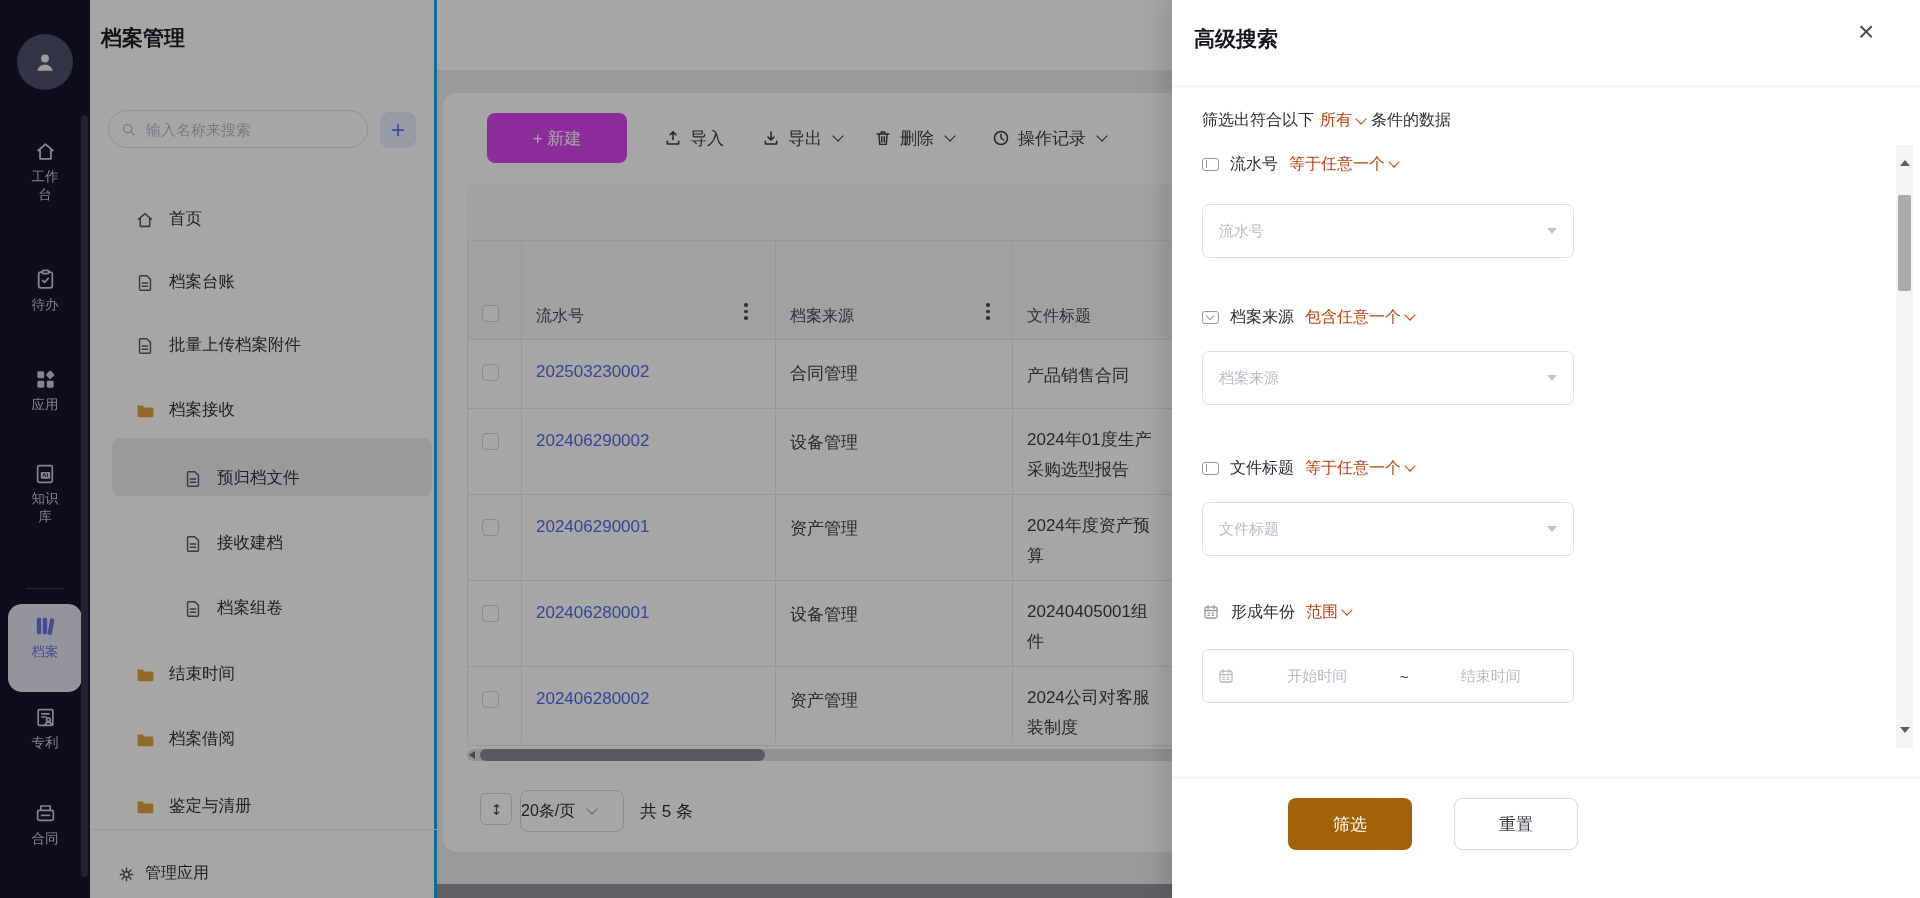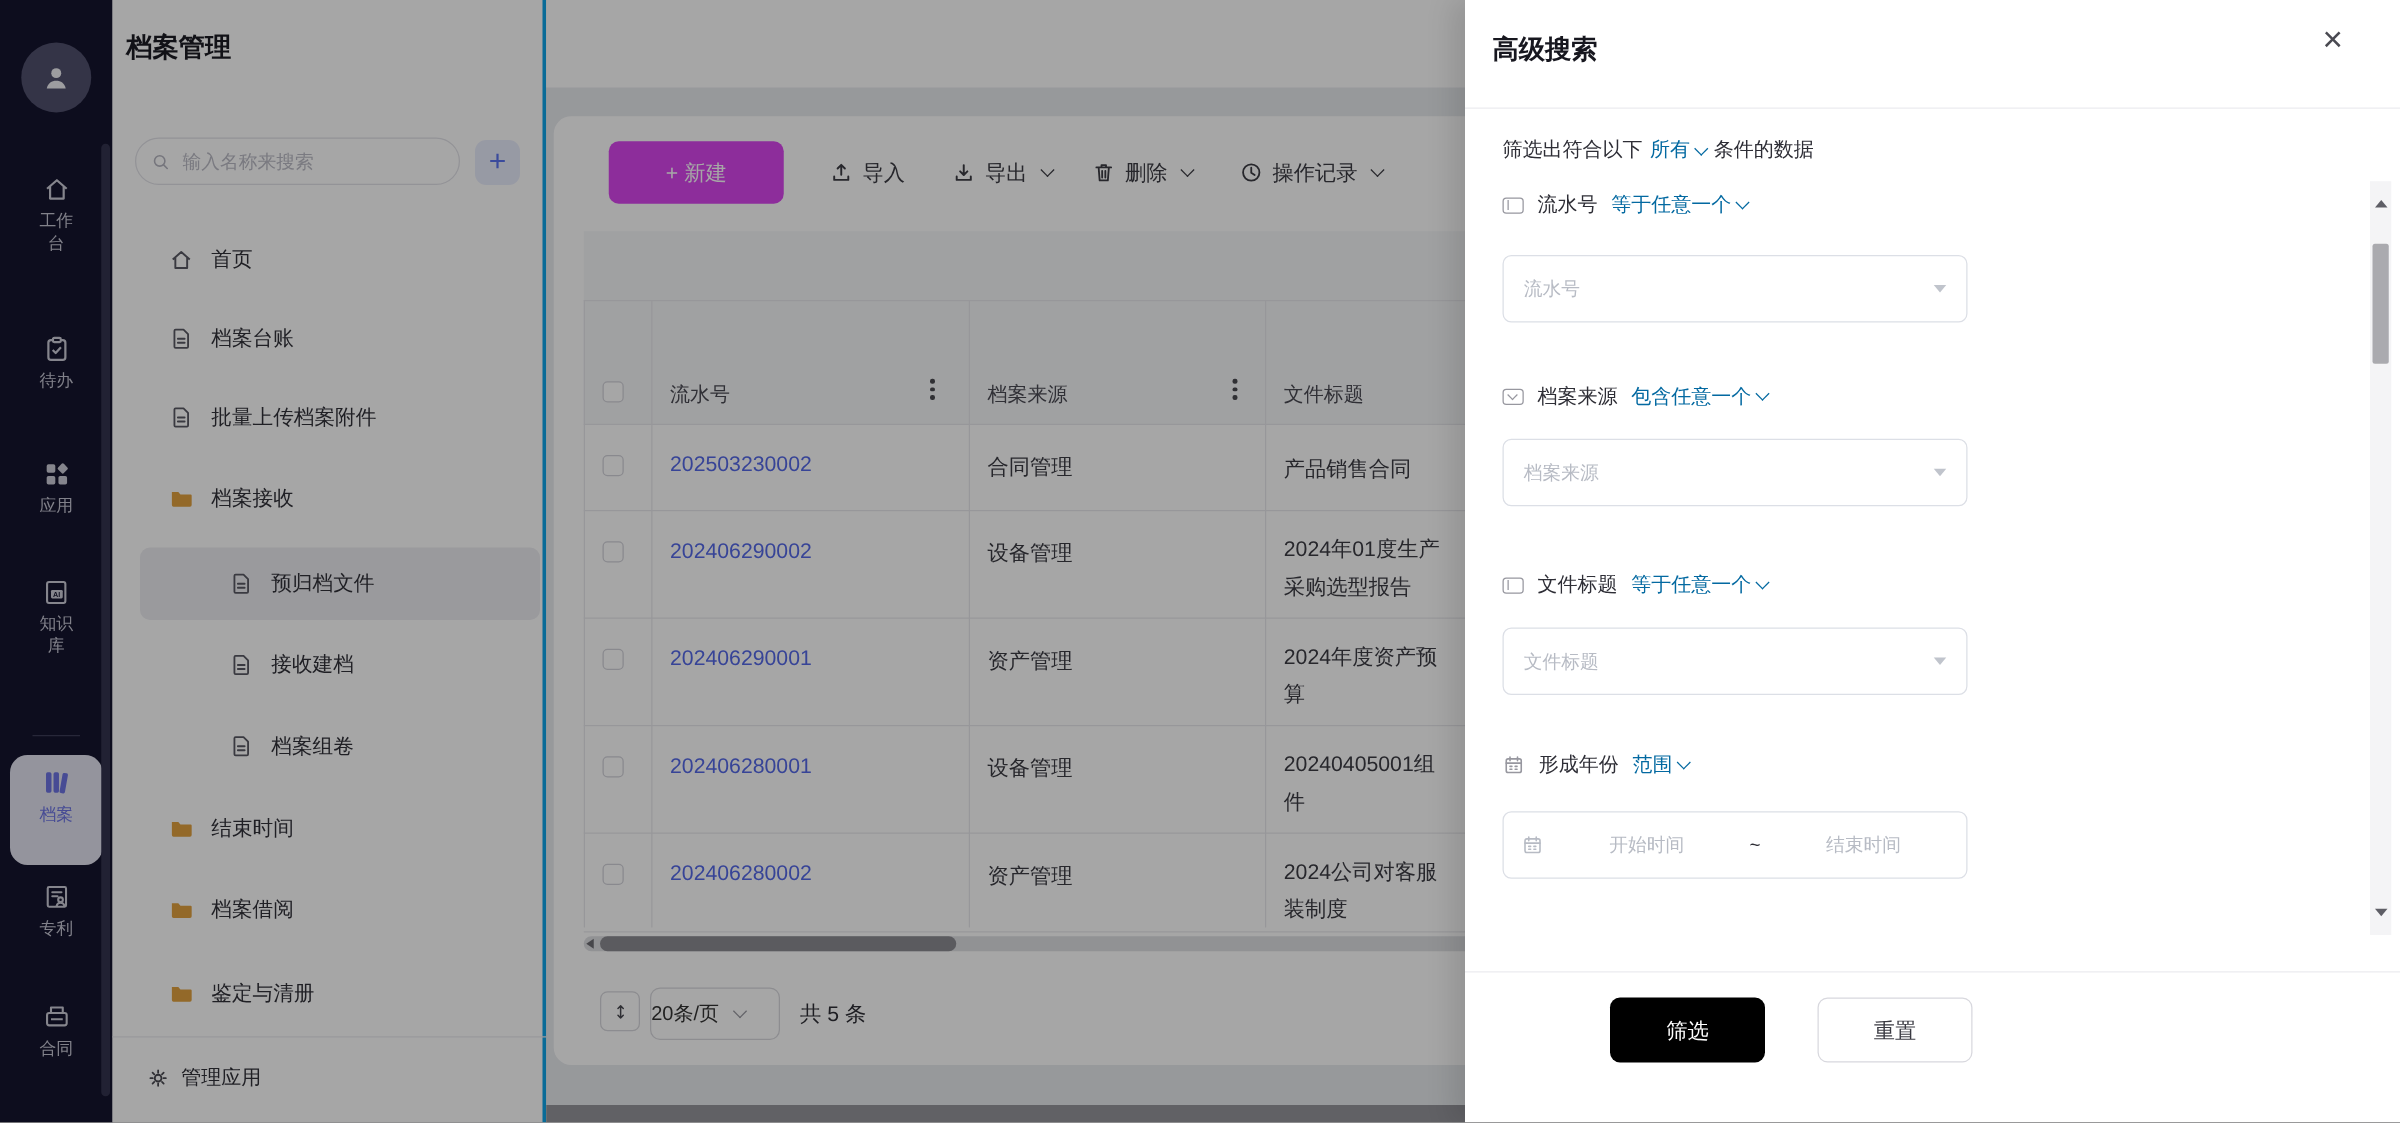--- a/index.html
+++ b/index.html
@@ -20,21 +20,21 @@
   
   .sidebar{position:absolute;left:90px;top:0;width:347px;height:898px;background:#fff;
     border-right:3px solid #0ea5e9;box-sizing:border-box;}
   .sb-title{position:absolute;left:11px;top:24px;font-size:21px;font-weight:700;color:#1c1c24;}
   .search{position:absolute;left:18px;top:110px;width:260px;height:38px;border:1px solid #e2e2e8;
     border-radius:19px;display:flex;align-items:center;padding:0 12px;gap:8px;box-sizing:border-box;background:#fff;}
   .search input{border:none;outline:none;width:100%;font-size:15px;color:#333;background:transparent;}
   .search input::placeholder{color:#bcbcc6;}
   .plus{position:absolute;left:290px;top:112px;width:36px;height:36px;background:#e9edfc;color:#5b73f0;
     font-size:24px;border-radius:9px;display:flex;align-items:center;justify-content:center;cursor:pointer;}
-  .mi{position:absolute;left:0;width:347px;height:44px;display:flex;align-items:center;gap:14px;
+  .mi{position:absolute;left:0;width:347px;height:44px;display:flex;align-items:flex-end;gap:14px;
     font-size:16.5px;color:#32323a;padding-left:45px;box-sizing:border-box;cursor:pointer;}
   .mi.sub{padding-left:93px;}
   .mi-selected-bg{position:absolute;left:22px;top:438px;width:320px;height:58px;background:#ededf1;border-radius:8px;}
   .sb-divider{position:absolute;left:0;top:829px;width:347px;height:1px;background:#ebebef;}
   .mi.footer{top:840px;padding-left:27px;gap:9px;font-size:16px;}
   
   .main{position:absolute;left:437px;top:0;width:1483px;height:898px;background:#e9ebef;}
   .topbar{position:absolute;left:0;top:0;width:1483px;height:70px;background:#fff;}
   .card{position:absolute;left:6px;top:93px;width:1466px;height:759px;background:#fff;border-radius:14px;}
   .newbtn{position:absolute;left:44px;top:20px;width:140px;height:50px;background:#d946ef;color:#fff;
@@ -70,42 +70,42 @@
   .total{position:absolute;left:197px;top:707px;font-size:17px;color:#2f2f36;}
   .bottomband{position:absolute;left:0;top:884px;width:1483px;height:14px;background:#96969b;}
   
   .dim{position:absolute;left:0;top:0;width:1920px;height:898px;background:rgba(0,0,0,0.35);z-index:40;}
   .drawer{position:absolute;left:1172px;top:0;width:748px;height:898px;background:#fff;z-index:50;
     box-shadow:-10px 0 22px rgba(0,0,0,0.12);}
   .d-title{position:absolute;left:22px;top:25px;font-size:21px;font-weight:700;color:#17171f;}
   .d-close{position:absolute;left:686px;top:18px;font-size:28px;color:#4a4a52;line-height:1;cursor:pointer;}
   .d-hdiv{position:absolute;left:0;top:86px;width:748px;height:1px;background:#ececf0;}
   .d-intro{position:absolute;left:30px;top:110px;font-size:16px;color:#2e2e36;display:flex;align-items:center;gap:6px;}
-  .blue{color:#0369a1;display:inline-flex;align-items:center;cursor:pointer;}
+  .blue{color:#c2410c;display:inline-flex;align-items:center;cursor:pointer;}
   .cond-label{position:absolute;left:30px;display:flex;align-items:center;gap:11px;font-size:16px;color:#2e2e36;height:24px;}
   .dselect{position:absolute;left:30px;width:372px;height:54px;border:1px solid #dcdfe6;border-radius:7px;
     display:flex;align-items:center;padding:0 16px;box-sizing:border-box;color:#b7bbc4;font-size:15px;cursor:pointer;background:#fff;}
   .caret{margin-left:auto;width:0;height:0;border-left:5.5px solid transparent;border-right:5.5px solid transparent;
     border-top:6.5px solid #c0c4cc;}
   .datebox{position:absolute;left:30px;top:649px;width:372px;height:54px;border:1px solid #dcdfe6;border-radius:7px;
     display:flex;align-items:center;box-sizing:border-box;font-size:15px;color:#b7bbc4;cursor:pointer;background:#fff;}
   .datebox .half{flex:1;text-align:center;}
   .datebox .tilde{color:#2e2e36;font-size:15px;}
   .ico-input{width:17px;height:13px;border:1.5px solid #97979f;border-radius:3px;position:relative;box-sizing:border-box;flex:none;}
   .ico-input::after{content:"";position:absolute;left:2.5px;top:1.5px;bottom:1.5px;width:1.5px;background:#97979f;}
   .ico-select{width:17px;height:13px;border:1.5px solid #97979f;border-radius:3px;position:relative;box-sizing:border-box;flex:none;}
   .ico-select::after{content:"";position:absolute;left:3.5px;top:1px;width:5px;height:5px;
     border-right:1.5px solid #97979f;border-bottom:1.5px solid #97979f;transform:rotate(45deg);}
   .d-scroll{position:absolute;left:724px;top:145px;width:17px;height:603px;background:#f4f4f6;}
   .d-sbtn{position:absolute;left:0;width:17px;height:36px;display:flex;align-items:center;justify-content:center;cursor:pointer;}
   .tri-up{width:0;height:0;border-left:5px solid transparent;border-right:5px solid transparent;border-bottom:6px solid #5e5e66;}
   .tri-down{width:0;height:0;border-left:5px solid transparent;border-right:5px solid transparent;border-top:6px solid #5e5e66;}
   .d-thumb{position:absolute;left:2px;top:50px;width:13px;height:96px;background:#aaaaaf;border-radius:2px;cursor:pointer;}
   .d-fdiv{position:absolute;left:0;top:777px;width:748px;height:1px;background:#ececf0;}
-  .d-filter{position:absolute;left:116px;top:798px;width:124px;height:52px;background:#000000;color:#fff;
+  .d-filter{position:absolute;left:116px;top:798px;width:124px;height:52px;background:#a16207;color:#fff;
     font-size:17px;border:none;border-radius:8px;cursor:pointer;}
   .d-reset{position:absolute;left:282px;top:798px;width:124px;height:52px;background:#fff;color:#3a3a42;
     font-size:17px;border:1px solid #d8d8de;border-radius:8px;cursor:pointer;}
 </style>
 </head>
 <body>
 
 <div class="stage">
 
   <div class="rail">

